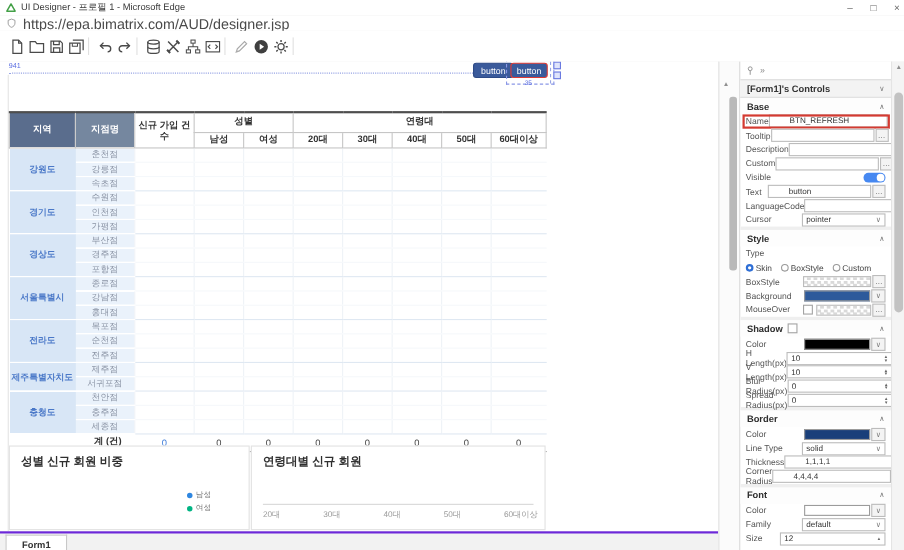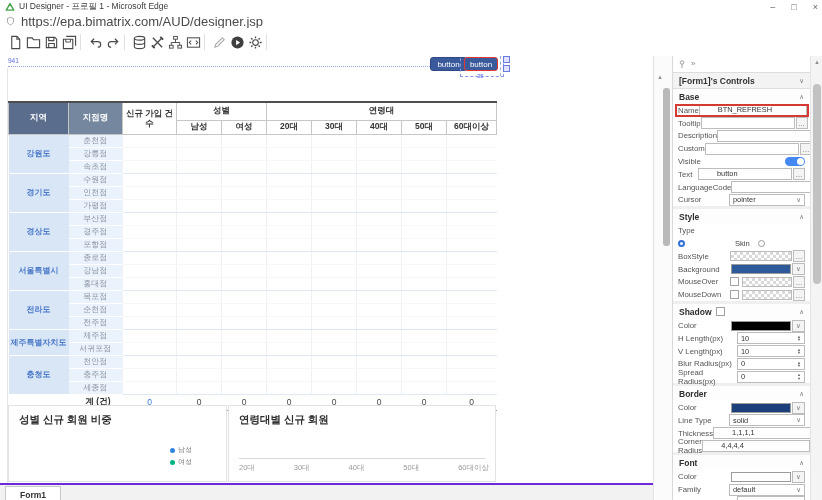--- a/index.html
+++ b/index.html
@@ -86,35 +86,35 @@
   .psec:first-child .psec-h{border-top:none;}
   .psec-title{font-size:8.5px;font-weight:bold;color:#2e2e2e;flex:1;display:flex;align-items:center;gap:4px;}
   .prow{display:flex;align-items:center;height:12.8px;padding:0 5px;position:relative;}
   .plabel{flex:1;font-size:7.8px;color:#555;}
   .pctrl{display:flex;align-items:center;gap:1px;}
   .inputbox{height:10px;border:1px solid #bcbcbc;background:#fff;font-size:7.4px;line-height:10px;padding:0 18px;color:#333;box-sizing:content-box;}
   .w-wide{width:70px;} .w-med{width:56px;}
   .dots{width:12px;height:12px;border:1px solid #bcbcbc;background:#f4f4f4;font-size:7px;line-height:11px;text-align:center;color:#555;box-sizing:border-box;}
   .selectbox{width:76px;height:12px;border:1px solid #bcbcbc;background:#fff;display:flex;align-items:center;box-sizing:border-box;padding:0 3px;justify-content:flex-end;}
   .selectbox .sval{flex:1;font-size:7.4px;color:#333;}
-  .numbox{width:68px;height:12px;border:1px solid #bcbcbc;background:#fff;display:flex;align-items:center;box-sizing:border-box;padding:0 3px;position:relative;}
+  .numbox{width:96px;height:12px;border:1px solid #bcbcbc;background:#fff;display:flex;align-items:center;box-sizing:border-box;padding:0 3px;position:relative;}
   .numbox .nval{flex:1;font-size:7.4px;color:#333;}
   .spin{display:flex;flex-direction:column;line-height:3.4px;}
   .spin span{font-size:4px;color:#666;}
   .swatch{width:60px;height:10px;border:1px solid #9b9b9b;box-sizing:border-box;}
   .vbtn{width:13px;height:12px;border:1px solid #bcbcbc;background:#f4f4f4;display:flex;align-items:center;justify-content:center;box-sizing:border-box;}
   .checker{height:10px;border:1px solid #bcbcbc;box-sizing:border-box;background:repeating-conic-gradient(#d9d9d9 0% 25%,#fff 0% 50%) 0 0/6px 6px;}
   .ck-w{width:62px;} .ck-n{width:50px;}
   .checkbox{width:7px;height:7px;border:1px solid #a3a3a3;background:#fff;margin-right:2px;}
   .toggle{width:20px;height:9px;border-radius:5px;background:#4688f1;position:relative;}
   .toggle::after{content:'';position:absolute;right:1px;top:1px;width:7px;height:7px;border-radius:50%;background:#fff;}
   .radio{width:7px;height:7px;border:1px solid #9a9a9a;border-radius:50%;box-sizing:border-box;margin-right:2px;background:#fff;}
   .radio.on{border:2px solid #2f6fd6;}
   .ropt{display:flex;align-items:center;margin-right:8px;}
-  .rlabel{font-size:7.6px;color:#444;margin-left:48px;}
+  .rlabel{font-size:7.6px;color:#444;}
   .prow.hl::after{content:'';position:absolute;left:2px;right:1px;top:0;bottom:0;border:2px solid #d43a31;pointer-events:none;}
 
   
   #pn-scroll{left:810px;top:0;width:12px;height:444px;background:#f4f4f4;border-left:1px solid #e4e4e4;}
   #pn-scroll .arr{position:absolute;left:3px;top:3px;font-size:6px;color:#909090;}
   #pn-thumb{position:absolute;left:2px;top:28px;width:8px;height:200px;background:#c2c2c2;border-radius:4px;}
 
   svg{display:block;}
 </style>
 </head>
@@ -674,28 +674,20 @@
               </span>
             </div>
             <div class="prow">
               <span class="plabel">MouseOver</span>
               <span class="pctrl">
                 <span class="checkbox"></span>
                 <span class="checker ck-n"></span>
                 <span class="dots">…</span>
               </span>
             </div>
-            <div class="prow">
-              <span class="plabel">MouseDown</span>
-              <span class="pctrl">
-                <span class="checkbox"></span>
-                <span class="checker ck-n"></span>
-                <span class="dots">…</span>
-              </span>
-            </div>
           </div>
           <div class="psec">
             <div class="psec-h">
               <span class="psec-title">Shadow<span class="checkbox"></span></span>
               <span class="chev">∧</span>
             </div>
             <div class="prow">
               <span class="plabel">Color</span>
               <span class="pctrl">
                 <span class="swatch" style="background: rgb(0, 0, 0);"></span>

